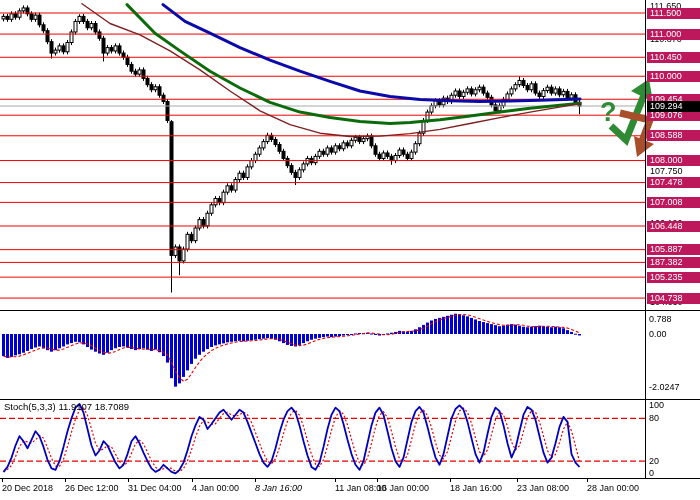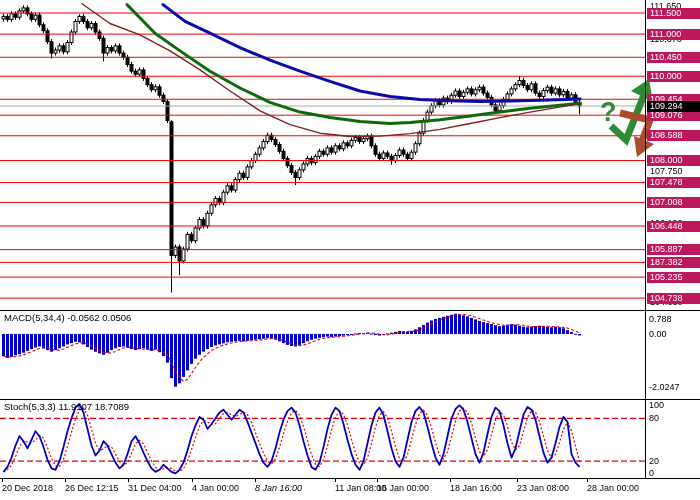--- a/index.html
+++ b/index.html
@@ -495,21 +495,20 @@
         <rect x="578" y="334" width="3" height="1.4612000000000194" fill="#0000D2"></rect>
       </g>
       <polyline points="3.5,356.1 7.5,357.0 11.5,357.0 15.5,356.6 19.5,356.1 23.5,354.8 27.5,353.3 31.5,351.7 35.5,350.1 39.5,348.5 43.5,347.8 47.5,348.1 51.5,349.1 55.5,350.1 59.5,350.1 63.5,349.1 67.5,347.3 71.5,345.6 75.5,343.9 79.5,342.9 83.5,342.9 87.5,343.9 91.5,345.8 95.5,348.2 99.5,350.4 103.5,352.4 107.5,353.2 111.5,352.8 115.5,351.5 119.5,349.5 123.5,348.0 127.5,347.3 131.5,347.5 135.5,348.3 139.5,348.9 143.5,349.1 147.5,349.3 151.5,349.5 155.5,349.6 159.5,350.6 163.5,352.2 167.5,355.1 171.5,362.3 175.5,370.9 179.5,377.7 183.5,381.3 187.5,379.3 191.5,373.6 195.5,367.5 199.5,361.9 203.5,357.3 207.5,353.6 211.5,350.6 215.5,348.3 219.5,346.5 223.5,345.1 227.5,343.9 231.5,343.0 235.5,342.2 239.5,341.5 243.5,341.3 247.5,341.0 251.5,340.8 255.5,340.5 259.5,340.0 263.5,339.5 267.5,338.9 271.5,338.7 275.5,338.8 279.5,339.5 283.5,340.7 287.5,342.3 291.5,343.8 295.5,345.1 299.5,345.6 303.5,345.1 307.5,343.9 311.5,342.3 315.5,340.7 319.5,339.4 323.5,338.4 327.5,337.6 331.5,337.2 335.5,336.9 339.5,336.6 343.5,336.3 347.5,335.8 351.5,335.3 355.5,334.6 359.5,334.0 363.5,333.5 367.5,333.1 371.5,333.1 375.5,333.5 379.5,334.1 383.5,334.7 387.5,334.7 391.5,334.2 395.5,333.3 399.5,332.2 403.5,331.7 407.5,331.5 411.5,331.3 415.5,330.9 419.5,329.8 423.5,328.1 427.5,326.0 431.5,323.8 435.5,321.7 439.5,320.0 443.5,318.5 447.5,317.4 451.5,316.3 455.5,315.3 459.5,314.6 463.5,314.5 467.5,314.9 471.5,315.9 475.5,317.2 479.5,318.7 483.5,320.1 487.5,321.4 491.5,322.6 495.5,323.6 499.5,324.6 503.5,325.3 507.5,325.4 511.5,325.2 515.5,324.8 519.5,324.8 523.5,325.3 527.5,326.1 531.5,326.6 535.5,326.7 539.5,326.5 543.5,326.2 547.5,326.2 551.5,326.5 555.5,326.7 559.5,327.0 563.5,327.4 567.5,328.1 571.5,329.4 575.5,331.0 579.5,332.8" fill="none" stroke="#E80000" stroke-width="1.1" stroke-dasharray="3 2"></polyline>
       <line x1="0" y1="418.3" x2="645" y2="418.3" stroke="#E80000" stroke-width="1.2" stroke-dasharray="6 3"></line>
       <line x1="0" y1="461.2" x2="645" y2="461.2" stroke="#E80000" stroke-width="1.2" stroke-dasharray="6 3"></line>
       <polyline points="3.5,471.9 7.5,469.4 11.5,465.5 15.5,456.7 19.5,446.4 23.5,440.9 27.5,441.9 31.5,443.1 35.5,439.8 39.5,435.7 43.5,438.1 47.5,447.6 51.5,458.3 55.5,466.0 59.5,466.4 63.5,459.3 67.5,446.4 71.5,432.1 75.5,419.0 79.5,410.0 83.5,408.1 87.5,415.2 91.5,429.0 95.5,443.3 99.5,450.5 103.5,449.0 107.5,445.7 111.5,446.9 115.5,454.1 119.5,461.7 123.5,465.3 127.5,462.4 131.5,453.3 135.5,443.8 139.5,440.2 143.5,444.0 147.5,452.4 151.5,460.7 155.5,467.2 159.5,470.0 163.5,468.8 167.5,467.6 171.5,468.4 175.5,471.2 179.5,471.7 183.5,468.6 187.5,461.0 191.5,449.8 195.5,437.4 199.5,426.2 203.5,420.7 207.5,421.9 211.5,424.3 215.5,423.8 219.5,418.3 223.5,413.5 227.5,412.3 231.5,414.7 235.5,416.4 239.5,414.7 243.5,412.3 247.5,414.7 251.5,422.4 255.5,432.6 259.5,443.3 263.5,453.3 267.5,461.2 271.5,463.6 275.5,458.8 279.5,447.4 283.5,433.6 287.5,421.2 291.5,412.8 295.5,410.4 299.5,415.2 303.5,426.4 307.5,440.7 311.5,454.5 315.5,464.1 319.5,466.4 323.5,459.8 327.5,446.2 331.5,430.2 335.5,417.1 339.5,411.1 343.5,414.2 347.5,425.0 351.5,439.3 355.5,452.9 359.5,462.9 363.5,465.3 367.5,458.1 371.5,443.3 375.5,427.1 379.5,415.2 383.5,411.6 387.5,417.8 391.5,431.4 395.5,446.9 399.5,458.8 403.5,461.9 407.5,454.8 411.5,439.8 415.5,424.3 419.5,413.3 423.5,410.2 427.5,415.4 431.5,427.6 435.5,442.6 439.5,455.2 443.5,458.8 447.5,451.7 451.5,436.2 455.5,421.2 459.5,410.9 463.5,408.1 467.5,412.3 471.5,423.3 475.5,438.1 479.5,451.7 483.5,456.4 487.5,449.8 491.5,434.5 495.5,419.5 499.5,411.9 503.5,414.7 507.5,426.6 511.5,442.1 515.5,449.8 519.5,445.7 523.5,431.4 527.5,417.6 531.5,410.4 535.5,412.1 539.5,421.9 543.5,436.2 547.5,450.5 551.5,457.6 555.5,454.5 559.5,442.6 563.5,429.0 567.5,421.9 571.5,430.9 575.5,446.2 579.5,461.2" fill="none" stroke="#E80000" stroke-width="1.2" stroke-dasharray="2 2"></polyline>
       <polyline points="3.5,471.9 7.5,466.9 11.5,457.6 15.5,445.5 19.5,436.2 23.5,441.2 27.5,448.3 31.5,439.8 35.5,431.2 39.5,436.2 43.5,446.9 47.5,459.8 51.5,468.4 55.5,469.8 59.5,461.2 63.5,446.9 67.5,431.2 71.5,418.3 75.5,407.6 79.5,404.0 83.5,412.6 87.5,429.0 91.5,445.5 95.5,455.5 99.5,450.5 103.5,441.2 107.5,445.5 111.5,454.1 115.5,462.6 119.5,468.4 123.5,464.8 127.5,454.1 131.5,441.2 135.5,436.2 139.5,443.3 143.5,452.6 147.5,461.2 151.5,468.4 155.5,471.9 159.5,469.8 163.5,464.8 167.5,468.4 171.5,471.9 175.5,473.4 179.5,469.8 183.5,462.6 187.5,450.5 191.5,436.2 195.5,425.4 199.5,416.9 203.5,419.7 207.5,429.0 211.5,424.0 215.5,418.3 219.5,412.6 223.5,409.7 227.5,414.7 231.5,419.7 235.5,414.7 239.5,409.7 243.5,412.6 247.5,421.9 251.5,432.6 255.5,443.3 259.5,454.1 263.5,462.6 267.5,466.9 271.5,461.2 275.5,448.3 279.5,432.6 283.5,419.7 287.5,411.1 291.5,407.6 295.5,412.6 299.5,425.4 303.5,441.2 307.5,455.5 311.5,466.9 315.5,469.8 319.5,462.6 323.5,446.9 327.5,429.0 331.5,414.7 335.5,407.6 339.5,411.1 343.5,424.0 347.5,439.8 351.5,454.1 355.5,464.8 359.5,469.8 363.5,461.2 367.5,443.3 371.5,425.4 375.5,412.6 379.5,407.6 383.5,414.7 387.5,431.2 391.5,448.3 395.5,461.2 399.5,466.9 403.5,457.6 407.5,439.8 411.5,421.9 415.5,411.1 419.5,406.9 423.5,412.6 427.5,426.9 431.5,443.3 435.5,457.6 439.5,464.8 443.5,454.1 447.5,436.2 451.5,418.3 455.5,409.0 459.5,405.4 463.5,409.7 467.5,421.9 471.5,438.3 475.5,454.1 479.5,462.6 483.5,452.6 487.5,434.0 491.5,416.9 495.5,407.6 499.5,411.1 503.5,425.4 507.5,443.3 511.5,457.6 515.5,448.3 519.5,431.2 523.5,414.7 527.5,406.9 531.5,409.7 535.5,419.7 539.5,436.2 543.5,452.6 547.5,462.6 551.5,457.6 555.5,443.3 559.5,426.9 563.5,416.9 567.5,421.9 571.5,454.1 575.5,462.6 579.5,467.0" fill="none" stroke="#0000BE" stroke-width="1.8" stroke-linejoin="round"></polyline>
     </svg>
 
 
-  <div class="ind-label" style="top:312px">MACD(5,34,4) -0.0562 0.0506</div>
   <div class="ind-label" style="top:401px">Stoch(5,3,3) 11.9107 18.7089</div>
 
   <div class="vborder"></div>
   <div class="sep" style="top:310px"></div>
   <div class="sep" style="top:399px"></div>
   <div class="sep" style="top:478px"></div>
 
   <div id="labels">
       <div class="plabel plain-label" style="top: 1.2px;">111.650</div>
       <div class="plabel plain-label" style="top: 34.1px;">110.870</div>
@@ -534,21 +533,21 @@
       <div class="plabel black-label" style="top: 100.5px;">109.294</div>
       <div class="ind-axis" style="top: 314px;">0.788</div>
       <div class="ind-axis" style="top: 329px;">0.00</div>
       <div class="ind-axis" style="top: 382px;">-2.0247</div>
       <div class="ind-axis" style="top: 400px;">100</div>
       <div class="ind-axis" style="top: 413px;">80</div>
       <div class="ind-axis" style="top: 456px;">20</div>
       <div class="ind-axis" style="top: 468px;">0</div>
       <div class="date-label" style="left: 2px;">20 Dec 2018</div>
       <div class="tickmark" style="left: 2px;"></div>
-      <div class="date-label" style="left: 65px;">26 Dec 12:15</div>
+      <div class="date-label" style="left: 65px;">26 Dec 12:00</div>
       <div class="tickmark" style="left: 65px;"></div>
       <div class="date-label" style="left: 128px;">31 Dec 04:00</div>
       <div class="tickmark" style="left: 128px;"></div>
       <div class="date-label" style="left: 192px;">4 Jan 00:00</div>
       <div class="tickmark" style="left: 192px;"></div>
       <div class="date-label" style="left: 255px; font-style: italic;">8 Jan 16:00</div>
       <div class="tickmark" style="left: 255px;"></div>
       <div class="date-label" style="left: 335px;">11 Jan 08:00</div>
       <div class="tickmark" style="left: 335px;"></div>
       <div class="date-label" style="left: 377px;">16 Jan 00:00</div>

